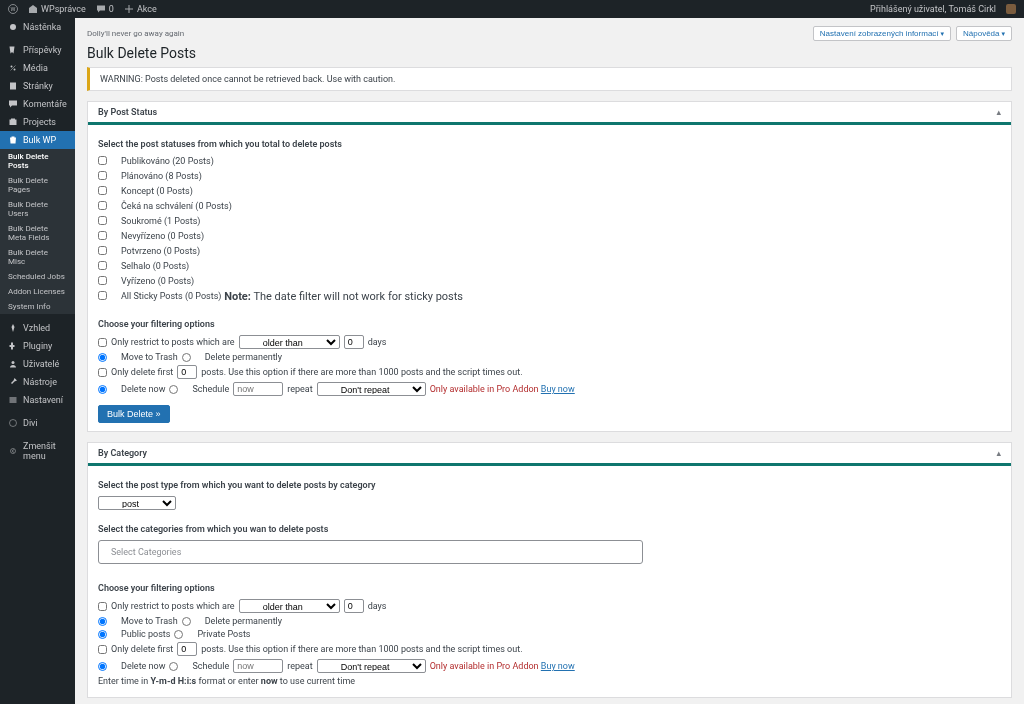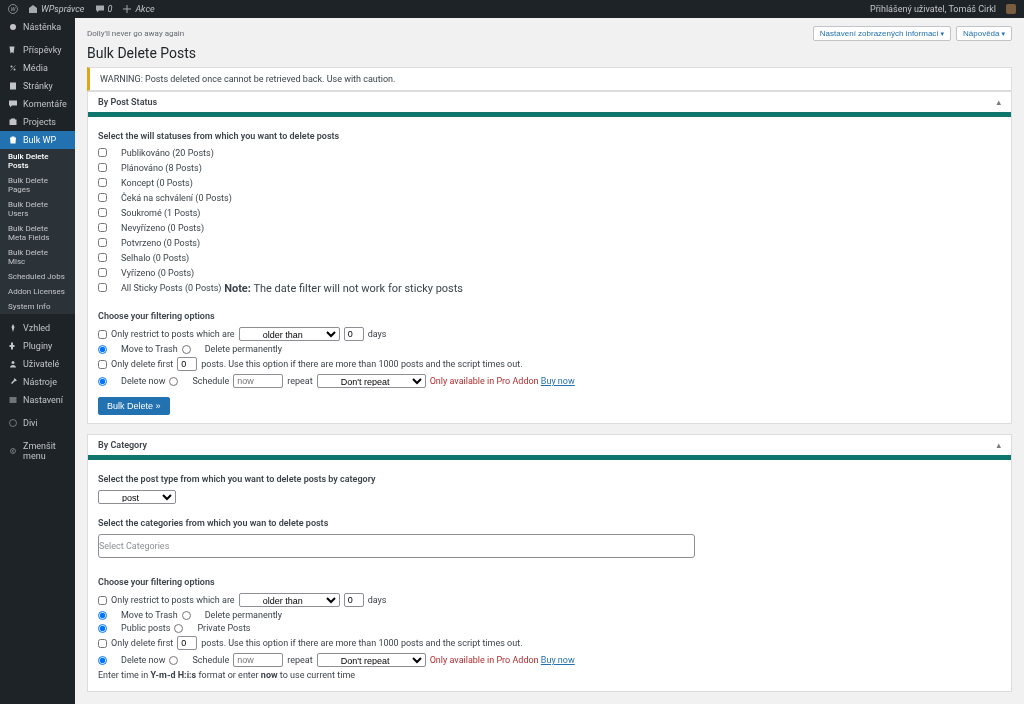--- a/index.html
+++ b/index.html
@@ -1,21 +1,21 @@
 <!DOCTYPE html>
 <html><head>
   <meta charset="utf-8">
   <style>
     * { box-sizing: border-box; margin: 0; padding: 0; }
     body { font-family: -apple-system, BlinkMacSystemFont, "Segoe UI", Roboto, sans-serif; font-size: 11px; background: #f1f1f1; color: #3c434a; }
     
     
     .admin-bar { background: #1d2327; color: #c3c4c7; height: 18px; display: flex; align-items: center; justify-content: space-between; padding: 0 8px; font-size: 9px; }
     .admin-bar-left, .admin-bar-right { display: flex; align-items: center; gap: 10px; }
-    .admin-bar-item { display: flex; align-items: center; gap: 3px; cursor: pointer; font-style: italic; }
+    .admin-bar-item { display: flex; align-items: center; gap: 3px; cursor: pointer; }
     .admin-bar-item svg { width: 10px; height: 10px; fill: #a7aaad; }
     .avatar { width: 10px; height: 10px; background: #7a5c3e; border-radius: 2px; }
     
     
     .layout { display: flex; }
     .sidebar { width: 75px; background: #1d2327; color: #c3c4c7; min-height: 686px; font-size: 9px; }
     .sidebar-item { padding: 4px 8px; display: flex; align-items: center; gap: 5px; cursor: pointer; color: #c3c4c7; }
     .sidebar-item.current { background: #2271b1; color: #fff; position: relative; }
     .sidebar-item.current::after { content: ""; position: absolute; right: -5px; top: 50%; transform: translateY(-50%); border: 5px solid transparent; border-right-color: #f1f1f1; }
     .sidebar-item svg { width: 10px; height: 10px; fill: currentColor; flex-shrink: 0; }
@@ -26,41 +26,41 @@
     
     
     .main { flex: 1; padding: 8px 12px; }
     .topline { display: flex; justify-content: flex-end; align-items: center; gap: 5px; font-size: 8px; color: #646970; margin-bottom: 4px; }
     .topline .quote { margin-right: auto; }
     .screen-btn { background: #fff; border: 1px solid #c3c4c7; padding: 2px 6px; font-size: 8px; cursor: pointer; color: #2271b1; border-radius: 2px; }
     .screen-btn::after { content: " ▾"; font-size: 7px; }
     
     h1 { font-size: 14px; font-weight: 400; margin-bottom: 6px; color: #1d2327; }
     
-    .warning-box { background: #fff; border: 1px solid #dcdcde; border-left: 3px solid #dba617; padding: 6px 10px; font-size: 9px; }
+    .warning-box { background: #fff; border: 1px solid #dcdcde; border-left: 3px solid #dba617; padding: 6px 10px; margin-bottom: 10px; font-size: 9px; }
     
     .postbox { background: #fff; border: 1px solid #dcdcde; margin-bottom: 10px; }
-    .postbox-header { display: flex; justify-content: space-between; align-items: center; padding: 5px 10px; border-bottom: 5px solid #0f766e; cursor: pointer; }
+    .postbox-header { display: flex; justify-content: space-between; align-items: center; padding: 5px 10px; border-bottom: 3px solid #0f766e; cursor: pointer; }
     .postbox-header h2 { font-size: 9px; font-weight: 600; }
     .toggle-icon { font-size: 9px; color: #787c82; }
     .inside { padding: 8px 10px; }
     .inside h4 { font-size: 9px; font-weight: 600; margin: 6px 0; }
     .inside p { font-size: 9px; margin: 3px 0; }
     .inside label { font-size: 9px; display: inline-flex; align-items: center; gap: 14px; }
     .row { margin: 3px 0; display: flex; align-items: center; gap: 4px; font-size: 9px; }
     .checkbox-row { margin: 2px 0; }
     input[type=checkbox], input[type=radio] { width: 9px; height: 9px; margin: 0; }
     input[type=text], input[type=number] { border: 1px solid #8c8f94; padding: 1px 3px; font-size: 9px; height: 14px; border-radius: 2px; }
     input.tiny { width: 20px; }
     input.sched { width: 50px; }
     select { border: 1px solid #8c8f94; padding: 1px 19px; font-size: 9px; height: 14px; border-radius: 2px; background: #fff; }
     .note-filter { font-size: 9px; color: #3c434a; margin: 3px 0; }
     .pro-note { color: #b32d2e; font-size: 9px; }
     .pro-note a { color: #2271b1; font-weight: normal; }
-    .multiselect { border: 1px solid #8c8f94; border-radius: 3px; padding: 6px 0; font-size: 9px; color: #8c8f94; width: 597px; margin: 5px 0; background: #fff; }
+    .multiselect { border: 1px solid #8c8f94; border-radius: 3px; padding: 6px 12px; font-size: 9px; color: #8c8f94; width: 545px; margin: 5px 0; background: #fff; }
     .note-gray { color: #646970; font-size: 9px; margin: 4px 0; }
     
     .btn-primary { background: #2271b1; border: 1px solid #2271b1; color: #fff; padding: 3px 8px; font-size: 9px; border-radius: 2px; cursor: pointer; margin-top: 6px; }
     
     .spacer-v { height: 8px; }
   </style>
 </head>
 <body>
 
 <div class="admin-bar">
@@ -215,21 +215,21 @@
     <h1>Bulk Delete Posts</h1>
 
     <div class="warning-box">WARNING: Posts deleted once cannot be retrieved back. Use with caution.</div>
 
     <div class="postbox">
       <div class="postbox-header">
         <h2>By Post Status</h2>
         <span class="toggle-icon">▴</span>
       </div>
       <div class="inside">
-        <h4>Select the will statuses from which you want to delete posts</h4>
+        <h4>Select the post statuses from which you total to delete posts</h4>
         <div class="checkbox-row"><label>
               <input type="checkbox" style="">
               <span>Publikováno (20 Posts)</span>
             </label></div>
         <div class="checkbox-row"><label>
               <input type="checkbox" style="">
               <span>Plánováno (8 Posts)</span>
             </label></div>
         <div class="checkbox-row"><label>
               <input type="checkbox" style="">

